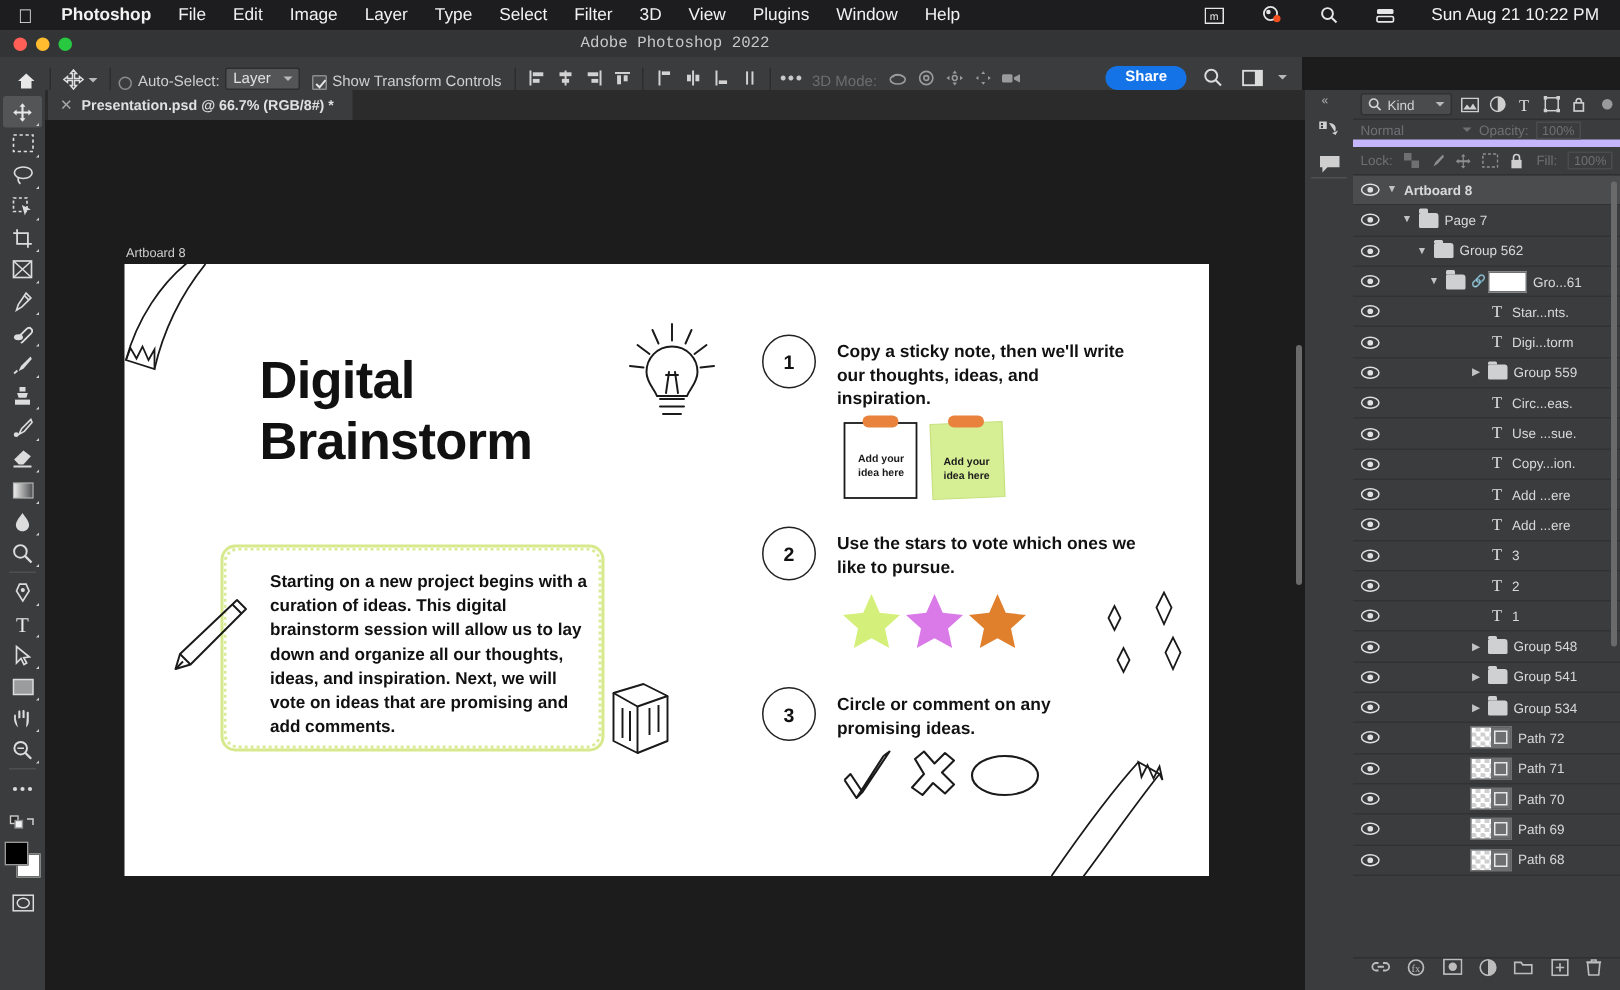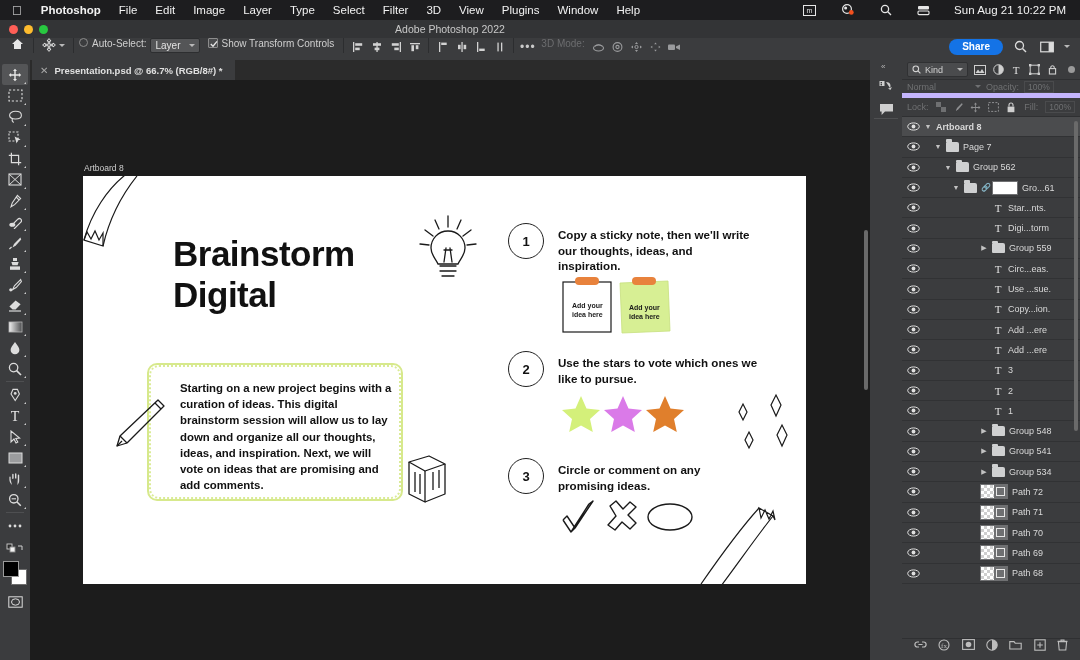--- a/index.html
+++ b/index.html
@@ -28,27 +28,27 @@
   
   .titlebar {
     position: absolute; top: 20px; left: 0; width: 1080px; height: 18px;
     background: #333436; display: flex; align-items: center;
   }
   .traffic { display: flex; gap: 6px; padding-left: 9px; }
   .dot { width: 9px; height: 9px; border-radius: 50%; }
   .dot.r { background: #ff5f57; } .dot.y { background: #febc2e; } .dot.g { background: #28c840; }
   .apptitle {
     position: absolute; left: 0; width: 900px; text-align: center;
-    font-size: 10.5px; color: #c9c9c9;
+    font-size: 10.5px; color: #c9c9c9; font-family: Liberation Mono, monospace;
   }
 
   
   .optionsbar {
-    position: absolute; top: 38px; left: 0; width: 1080px; height: 22px;
-    background: #3b3c3e; display: flex; align-items: flex-start; padding: 0 6px;
+    position: absolute; top: 38px; left: 0; width: 868px; height: 22px;
+    background: #3b3c3e; display: flex; align-items: flex-end; padding: 0 6px;
     font-size: 10px; color: #cfcfcf; gap: 0;
   }
   .ob-home { width: 22px; display: flex; justify-content: center; }
   .ob-sep { width: 1px; height: 15px; background: #2c2d2f; margin: 0 5px; }
   .ob-tool { display: flex; align-items: center; gap: 3px; padding: 0 3px; }
   .caret { width: 0; height: 0; border-left: 3px solid transparent; border-right: 3px solid transparent; border-top: 3.5px solid #b9b9b9; }
   .ob-check { width: 10px; height: 10px; border: 1px solid #8c8c8c; border-radius: 1px; display:inline-block; }
   .ob-check.on { background: #4a4b4d; }
   .ob-radio { width: 9px; height: 9px; border: 1px solid #8c8c8c; border-radius: 50%; display:inline-block; }
   .ob-label { padding: 0 4px; font-size: 10px; white-space: nowrap; }
@@ -617,22 +617,22 @@
     <div class="artboard-label">Artboard 8</div>
 
     <div class="artboard">
 
       <svg class="deco" style="left:-2px; top:-6px;" width="90" height="80" viewBox="0 0 90 80">
         <path d="M3 70 C10 44 26 18 48 2 M22 76 C28 50 40 26 56 6" fill="none" stroke="#1a1a1a" stroke-width="1.2"></path>
         <path d="M3 70 L6 62 L10 69 L14 61 L18 70 L22 63 L22 76 Z" fill="none" stroke="#1a1a1a" stroke-width="1.2"></path>
       </svg>
 
       <div class="ab-title">
+        <div>Digital</div>
         <div>Brainstorm</div>
-        <div>Digital</div>
       </div>
 
       <svg class="deco" style="left:330px; top:38px;" width="70" height="72" viewBox="0 0 70 72">
         <g stroke="#1a1a1a" stroke-width="1.3" fill="none" stroke-linecap="round">
           <line x1="35" y1="2" x2="35" y2="13"></line>
             <line x1="22" y1="6" x2="26" y2="15"></line>
           <line x1="48" y1="6" x2="44" y2="15"></line>
             <line x1="12" y1="16" x2="20" y2="22"></line>
           <line x1="58" y1="16" x2="50" y2="22"></line>
             <line x1="7" y1="30" x2="16" y2="31"></line>

